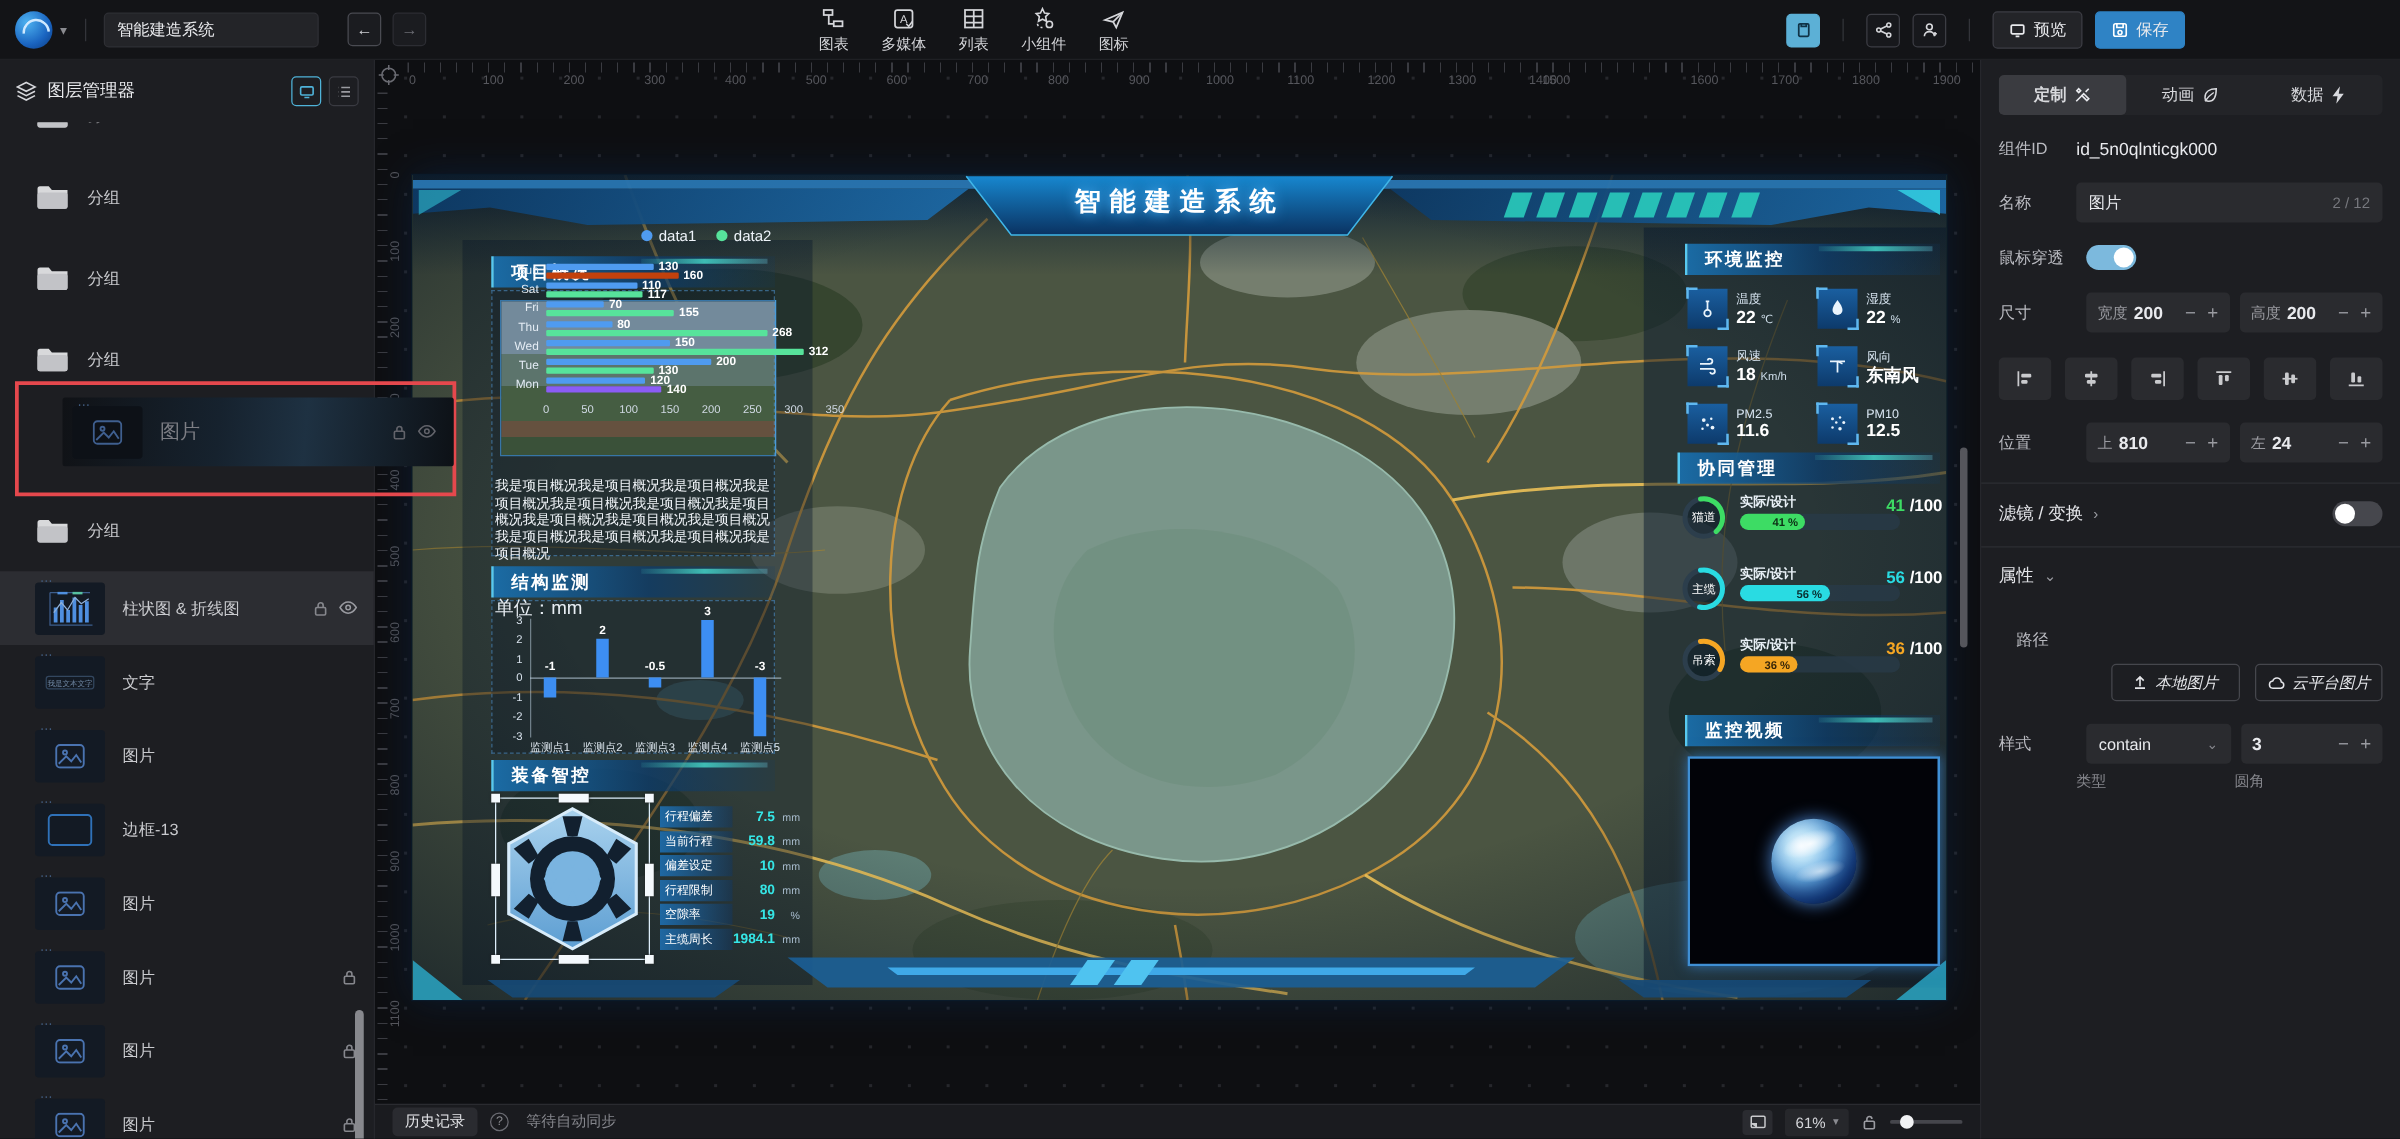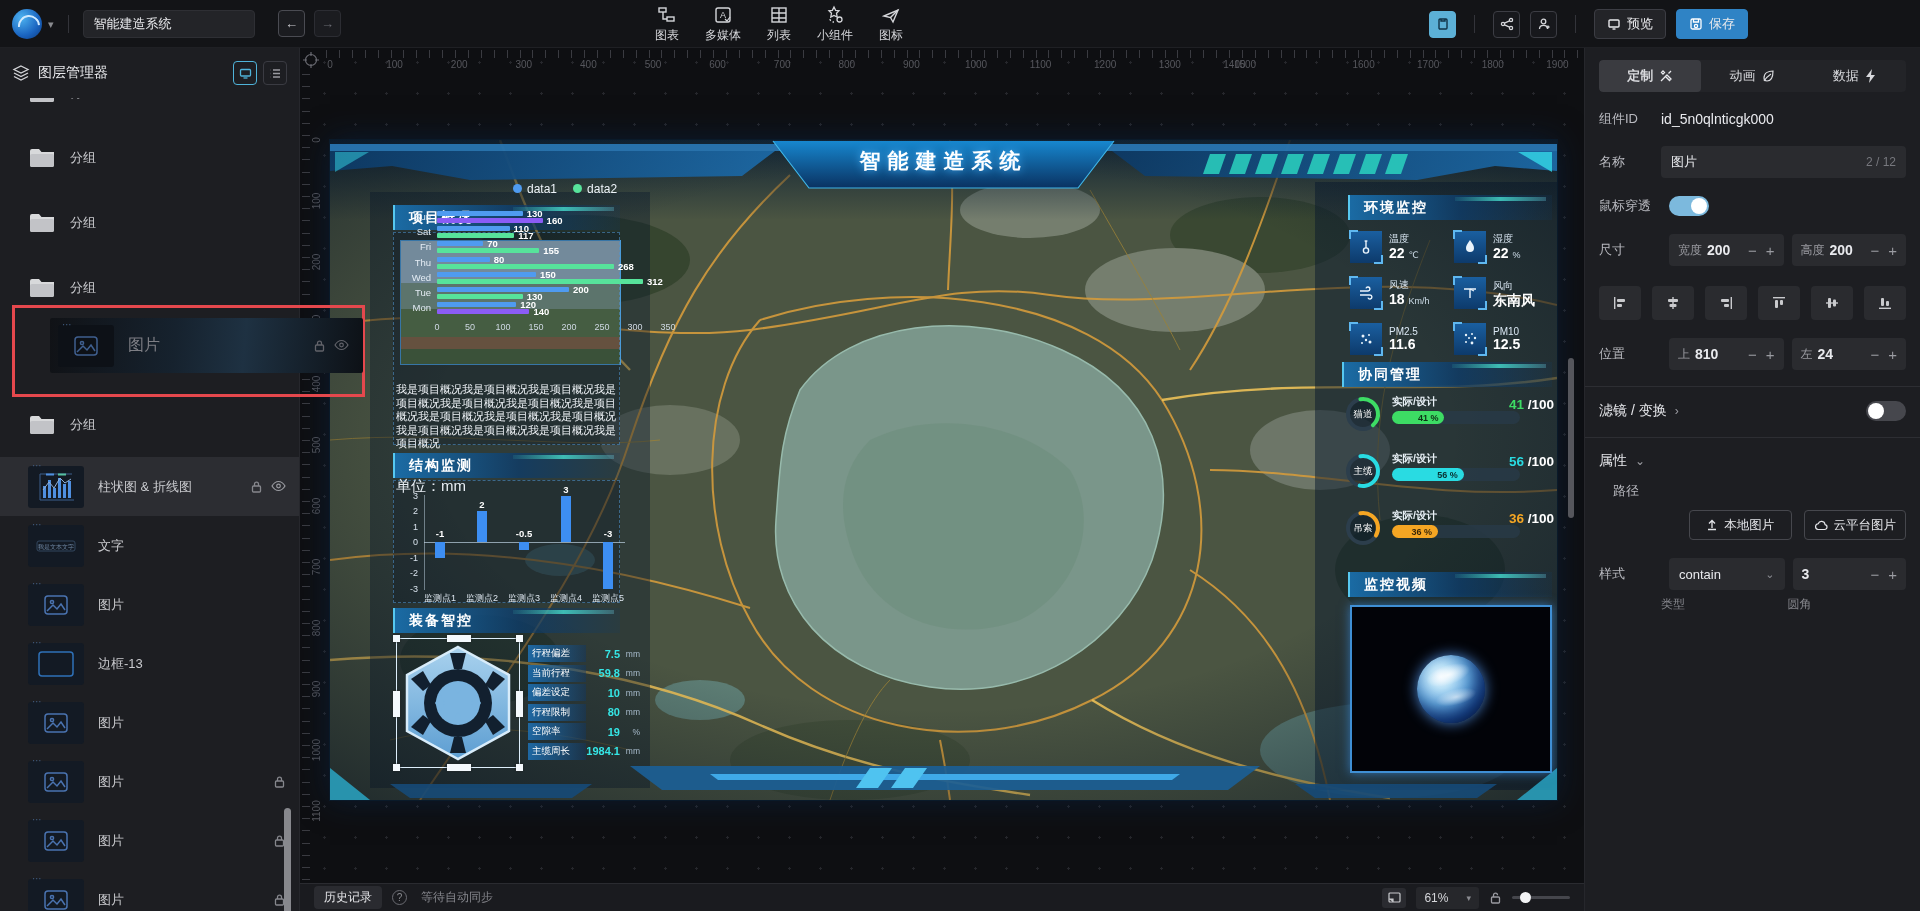--- a/index.html
+++ b/index.html
@@ -78,21 +78,21 @@
   
   .statusbar { position:absolute; left:300px; bottom:0; width:1284px; height:28px; background:#1a1b1f;
     border-top:1px solid #2a2b30; display:flex; align-items:center; z-index:30; padding:0 14px; gap:10px; }
   .hist-btn { background:#2a2b30; border-radius:4px; color:#e4e5e8; font-size:12px; padding:3px 10px; }
   .help { width:15px; height:15px; border:1px solid #6a6b72; border-radius:50%; color:#8a8b90; font-size:10px;
     display:flex; align-items:center; justify-content:center; }
   .sync { color:#85868c; font-size:12px; margin-left:4px; }
   .sb-spacer { flex:1; }
   .panel-ic { width:24px; height:20px; background:#2a2b30; border-radius:3px; display:flex; align-items:center; justify-content:center; }
   .zoom-sel { background:#26272b; border-radius:3px; height:22px; padding:0 8px; color:#d5d6da; font-size:12px;
-    display:flex; align-items:center; gap:18px; }
+    display:flex; align-items:center; gap:6px; }
   .slider { position:relative; width:58px; height:3px; background:#45464c; border-radius:2px; }
   .slider .knob { position:absolute; left:8px; top:-4px; width:11px; height:11px; border-radius:50%; background:#f2f3f5; }
 
   
   .dash { position:absolute; left:30px; top:92px; width:1227px; height:660px; overflow:hidden;
     box-shadow:0 0 0 1px #0a1a2a, 0 0 30px rgba(10,40,80,.5); background:#34402f; }
   .dash .map { position:absolute; inset:0; }
   .dash-title { position:absolute; left:0; top:7px; width:1227px; text-align:center; color:#fff; font-size:21px;
     font-weight:bold; letter-spacing:7px; text-shadow:0 0 10px #49b6ff; z-index:5; }
   .legend { position:absolute; left:183px; top:42px; display:flex; gap:16px; z-index:4; color:#eef4fa; font-size:12px; }
@@ -192,21 +192,21 @@
   .stepper { flex:1; height:32px; background:#2a2b2f; border-radius:4px; display:flex; align-items:center; padding:0 9px; gap:5px; }
   .stepper .sl { color:#9a9ba1; font-size:12px; }
   .stepper .sv { color:#e9eaee; font-size:14px; font-weight:bold; flex:1; }
   .stepper .pm { color:#9a9ba1; font-size:15px; display:flex; gap:9px; }
   .align-row { display:flex; gap:11px; margin-top:20px; }
   .al-btn { width:45px; height:34px; background:#2a2b2f; border-radius:4px; display:flex; align-items:center; justify-content:center; }
   .hr { height:1px; background:#2d2e33; margin:16px -14px 0; }
   .sec-row { display:flex; align-items:center; margin-top:14px; }
   .sec-lab { color:#e4e5e9; font-size:14px; }
   .sec-arrow { color:#9a9bا1; color:#9a9ba1; margin-left:8px; font-size:12px; }
-  .up-btns { display:flex; gap:12px; margin-top:10px; margin-left:90px; }
+  .up-btns { display:flex; gap:12px; margin-top:10px; margin-left:90px;font-style:italic; }
   .o-btn { flex:1; height:30px; border:1px solid #46474d; border-radius:4px; display:flex; align-items:center;
     justify-content:center; gap:6px; color:#e4e5e9; font-size:12.5px; background:transparent; }
   .select { flex:1; height:32px; background:#2a2b2f; border-radius:4px; display:flex; align-items:center; padding:0 10px; color:#e9eaee; font-size:13px; }
   .select .car { margin-left:auto; color:#8a8b91; font-size:11px; }
   .cap-row { display:flex; margin-top:6px; margin-left:62px; gap:8px; }
   .cap { flex:1; color:#85868c; font-size:12px; }
   svg { display:block; }
 </style>
 </head>
 <body>
@@ -692,21 +692,21 @@
 
       <div class="p-title" style="left:63px;top:65px;width:227px">项目概况</div>
       <div class="p-box" style="left:63px;top:92px;width:227px;height:213px"></div>
       <div class="photo"></div>
       <div class="proj-rows" id="proj-rows">
           <div class="p-row">
             <span class="p-cat">Sun</span>
             <div class="p-bar" style="top: 1px; width: 85.8px; background: rgb(79, 155, 240);">
               <span class="p-val" style="left: 89.8px;">130</span>
             </div>
-            <div class="p-bar" style="top: 8px; width: 105.6px; background: #8b5cf6;">
+            <div class="p-bar" style="top: 8px; width: 105.6px; background: #c2410c;">
               <span class="p-val" style="left: 109.6px;">160</span>
             </div>
           </div>
           <div class="p-row">
             <span class="p-cat">Sat</span>
             <div class="p-bar" style="top: 1px; width: 72.6px; background: rgb(79, 155, 240);">
               <span class="p-val" style="left: 76.6px;">110</span>
             </div>
             <div class="p-bar" style="top: 8px; width: 77.22px; background: rgb(87, 227, 155);">
               <span class="p-val" style="left: 81.22px;">117</span>
@@ -1171,21 +1171,21 @@
       <span class="sec-arrow">›</span>
       <div style="flex:1"></div>
       <div class="toggle off"></div>
     </div>
     <div class="hr"></div>
     <div class="sec-row">
       <span class="sec-lab">属性</span>
       <span class="sec-arrow">⌄</span>
     </div>
 
-    <div class="rp-row" style="margin-top:12px">
+    <div class="rp-row" style="margin-top:33px">
       <div class="rp-lab" style="padding-left:14px">路径</div>
     </div>
     <div class="up-btns">
       <div class="o-btn">
         <span>
             <svg width="12" height="12" viewBox="0 0 12 12" fill="none" stroke="#e4e5e9" stroke-width="1.3">
               <path d="M6 9V2M3 4.5L6 1.5l3 3M2 10.5h8"></path>
             </svg>
           </span>
         <span>本地图片</span>

